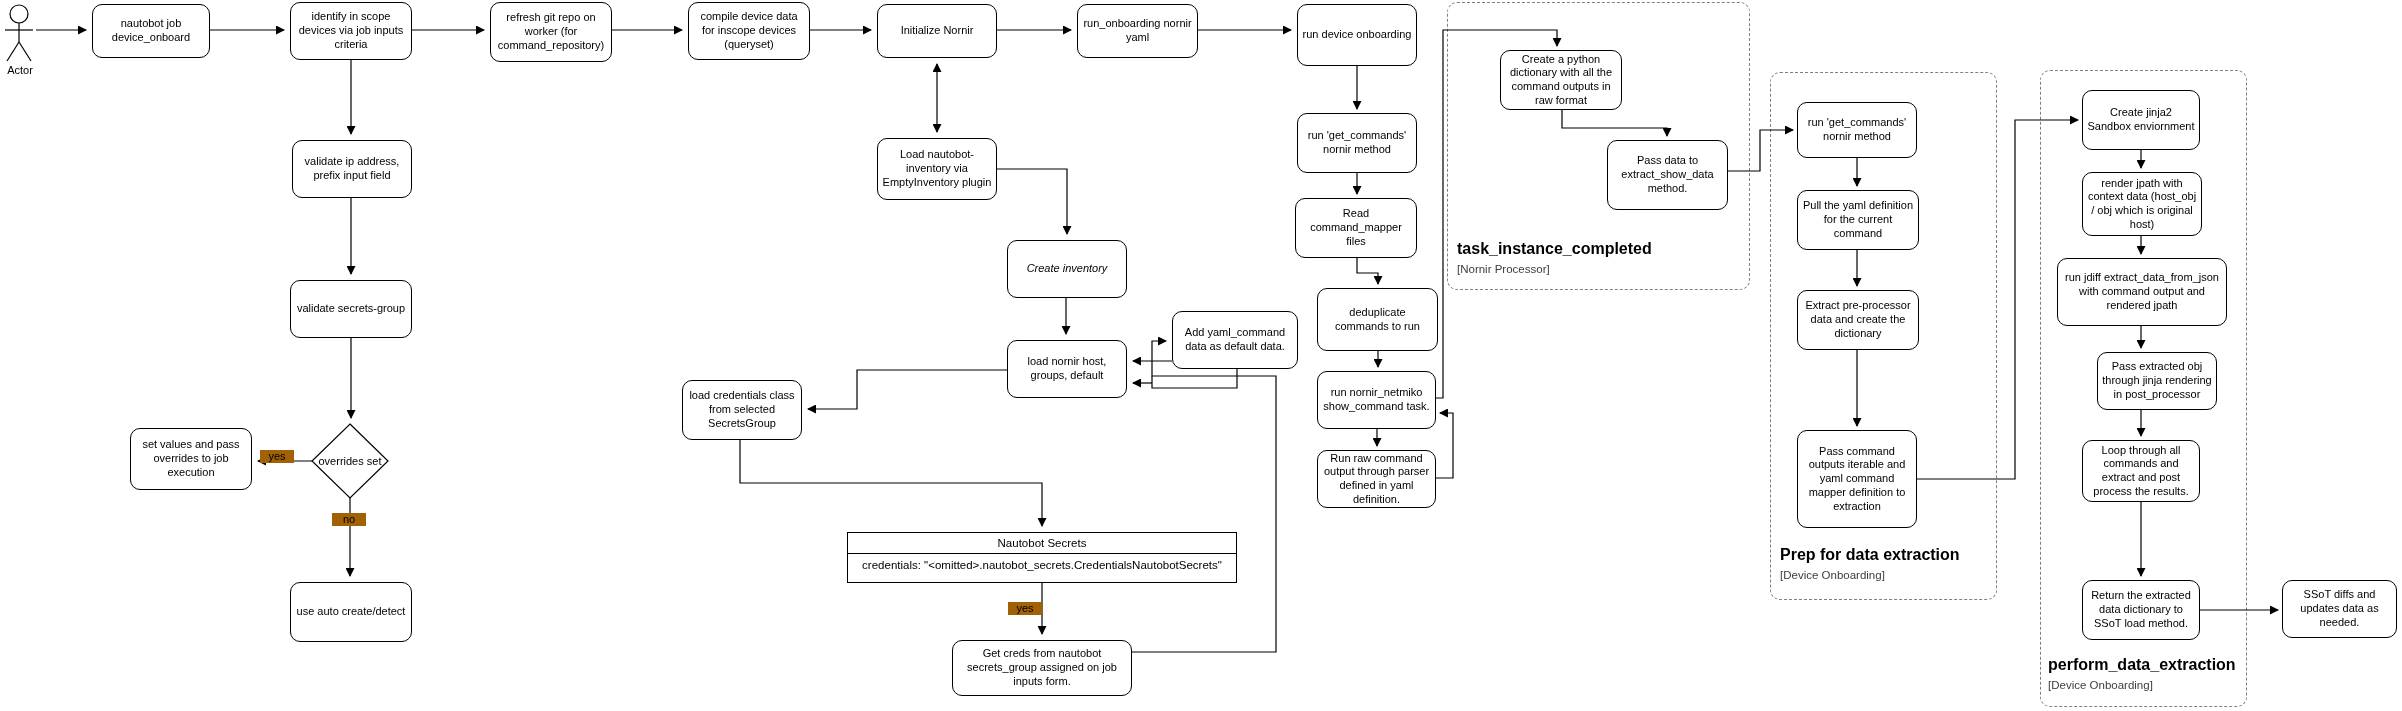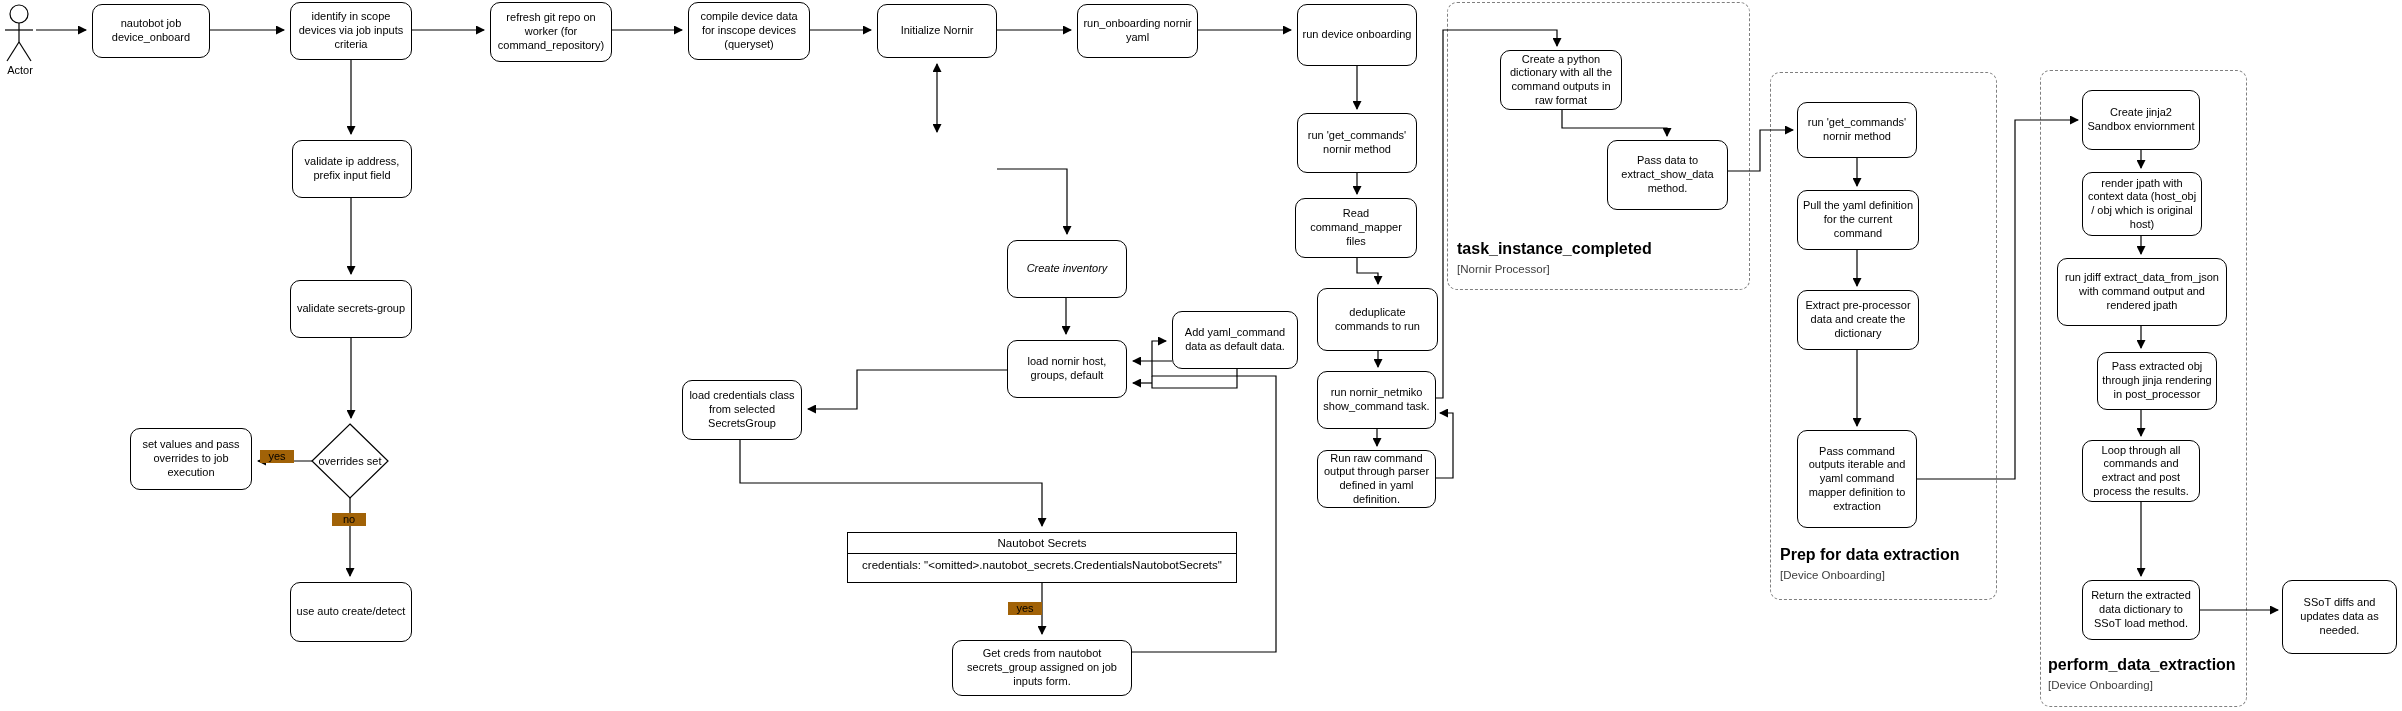--- a/index.html
+++ b/index.html
@@ -123,20 +123,21 @@
   <div class="node" style="left:688px;top:2px;width:122px;height:58px;">compile device data for inscope devices (queryset)</div>
   <div class="node" style="left:877px;top:4px;width:120px;height:54px;">Initialize Nornir</div>
   <div class="node" style="left:1077px;top:4px;width:121px;height:54px;">run_onboarding nornir yaml</div>
   <div class="node" style="left:1297px;top:4px;width:120px;height:62px;">run device onboarding</div>
 
   <div class="node" style="left:292px;top:140px;width:120px;height:58px;">validate ip address, prefix input field</div>
   <div class="node" style="left:290px;top:280px;width:122px;height:58px;">validate secrets-group</div>
   <div class="node" style="left:130px;top:428px;width:122px;height:62px;">set values and pass overrides to job execution</div>
   <div class="node" style="left:290px;top:582px;width:122px;height:60px;">use auto create/detect</div>
 
+  <div class="node" style="left:877px;top:138px;width:120px;height:62px;">Load nautobot-inventory via EmptyInventory plugin</div>
   <div class="node" style="left:1007px;top:240px;width:120px;height:58px;font-style:italic;">Create inventory</div>
   <div class="node" style="left:1007px;top:340px;width:120px;height:58px;">load nornir host, groups, default</div>
   <div class="node" style="left:682px;top:380px;width:120px;height:60px;">load credentials class from selected SecretsGroup</div>
   <div class="node" style="left:1172px;top:311px;width:126px;height:58px;">Add yaml_command data as default data.</div>
   <div class="node" style="left:952px;top:640px;width:180px;height:56px;">Get creds from nautobot secrets_group assigned on job inputs form.</div>
 
   <div class="node" style="left:1297px;top:113px;width:120px;height:60px;">run 'get_commands' nornir method</div>
   <div class="node" style="left:1295px;top:198px;width:122px;height:60px;">Read command_mapper files</div>
   <div class="node" style="left:1317px;top:288px;width:121px;height:63px;">deduplicate commands to run</div>
   <div class="node" style="left:1317px;top:371px;width:119px;height:58px;">run nornir_netmiko show_command task.</div>
@@ -149,21 +150,21 @@
   <div class="node" style="left:1797px;top:190px;width:122px;height:60px;">Pull the yaml definition for the current command</div>
   <div class="node" style="left:1797px;top:290px;width:122px;height:60px;">Extract pre-processor data and create the dictionary</div>
   <div class="node" style="left:1797px;top:430px;width:120px;height:98px;">Pass command outputs iterable and yaml command mapper definition to extraction</div>
 
   <div class="node" style="left:2082px;top:90px;width:118px;height:60px;">Create jinja2 Sandbox enviornment</div>
   <div class="node" style="left:2082px;top:172px;width:120px;height:64px;">render jpath with context data (host_obj / obj which is original host)</div>
   <div class="node" style="left:2057px;top:258px;width:170px;height:68px;">run jdiff extract_data_from_json with command output and rendered jpath</div>
   <div class="node" style="left:2082px;top:352px;width:120px;height:58px;margin-left:15px;">Pass extracted obj through jinja rendering in post_processor</div>
   <div class="node" style="left:2082px;top:440px;width:118px;height:62px;">Loop through all commands and extract and post process the results.</div>
   <div class="node" style="left:2082px;top:580px;width:118px;height:60px;">Return the extracted data dictionary to SSoT load method.</div>
-  <div class="node" style="left:2282px;top:580px;width:115px;height:74px;">SSoT diffs and updates data as needed.</div>
+  <div class="node" style="left:2282px;top:580px;width:115px;height:58px;">SSoT diffs and updates data as needed.</div>
 
   <div class="diamond-label" style="left:306px;top:456px;width:88px;">overrides set</div>
 
   <div class="edge-label" style="left:260px;top:450px;width:34px;">yes</div>
   <div class="edge-label" style="left:332px;top:513px;width:34px;">no</div>
   <div class="edge-label" style="left:1008px;top:602px;width:34px;">yes</div>
 
   <div class="nb-table" style="left:847px;top:532px;width:390px;height:51px;">
     <div class="nb-table-header">Nautobot Secrets</div>
     <div class="nb-table-row">credentials: "&lt;omitted&gt;.nautobot_secrets.CredentialsNautobotSecrets"</div>

